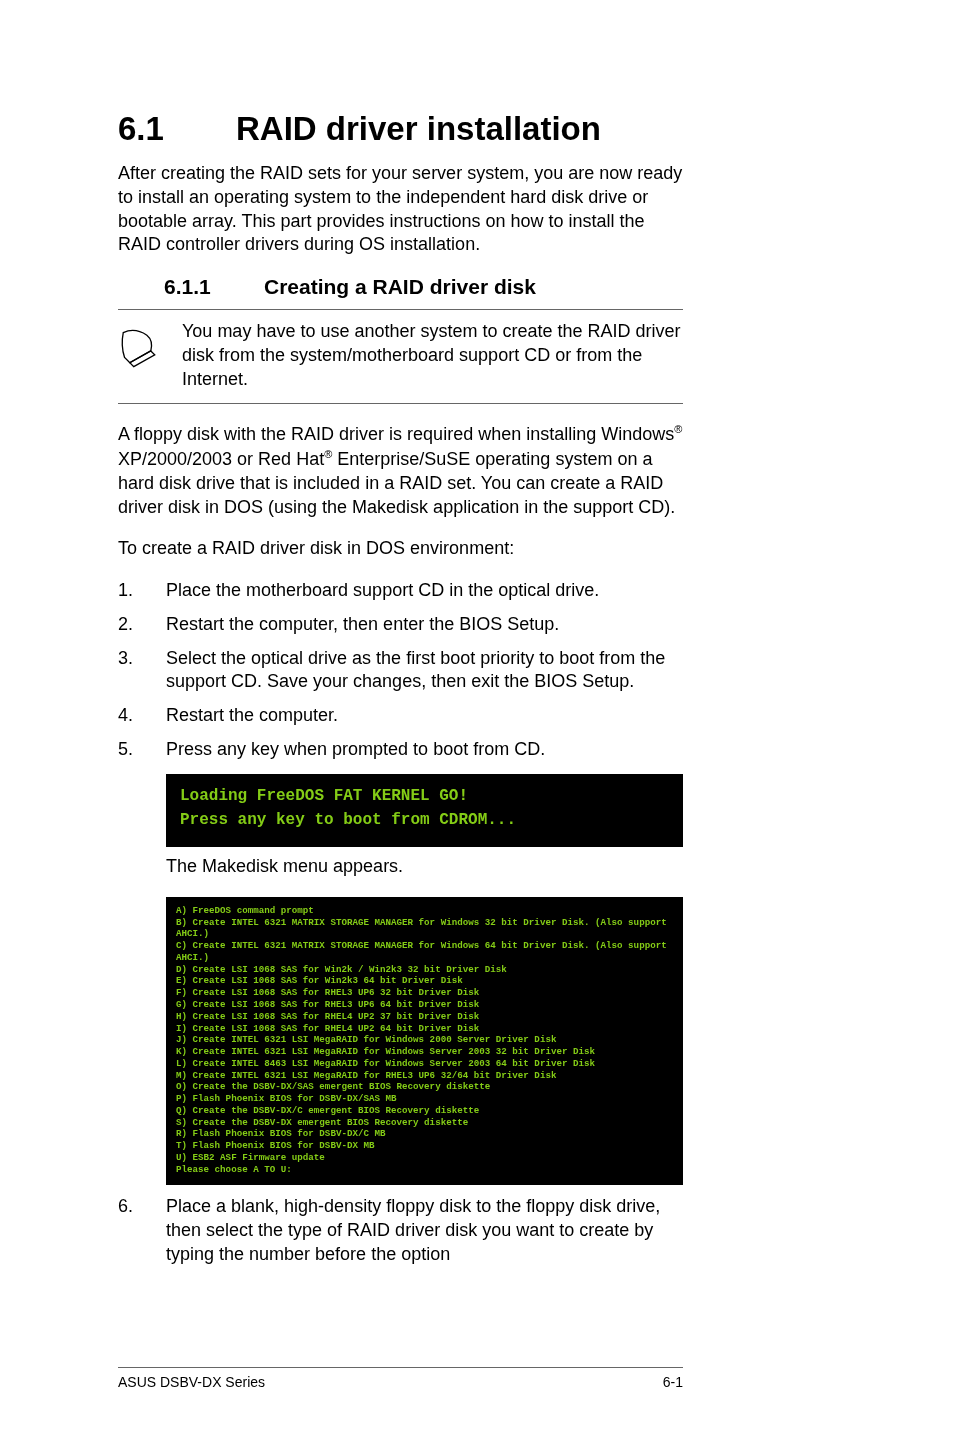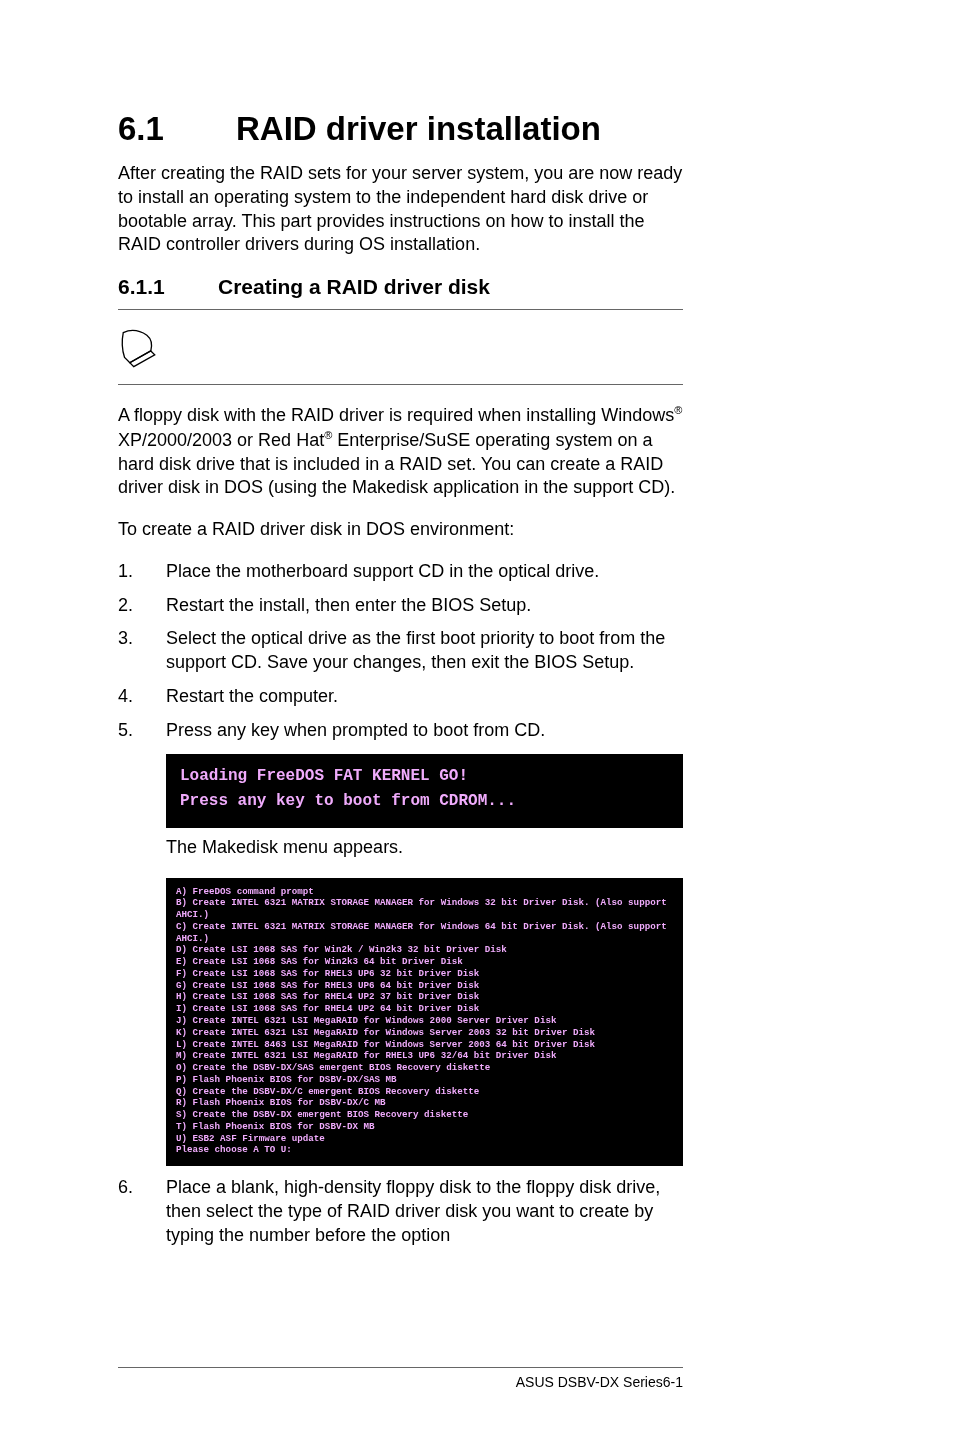--- a/index.html
+++ b/index.html
@@ -2,33 +2,33 @@
 <html><head>
 <meta charset="utf-8">
 <style>
   * { margin: 0; padding: 0; box-sizing: border-box; }
   html, body { width: 954px; height: 1438px; background: #fff; font-family: Arial, Helvetica, sans-serif; color: #000; }
   .page { padding: 110px 92px 40px 118px; }
   h1.section-title { font-size: 33px; font-weight: bold; margin-bottom: 14px; }
   h1.section-title .num { display: inline-block; width: 118px; }
   p.body { font-size: 18px; line-height: 1.32; margin-bottom: 18px; }
   h2.subsection { font-size: 21px; font-weight: bold; margin: 8px 0 10px 0; }
-  h2.subsection .num { display: inline-block; width: 100px; }
+  h2.subsection .num { display: inline-block; width: 100px; margin-left: 46px; }
   .note-row { display: flex; align-items: flex-start; border-top: 1px solid #666; border-bottom: 1px solid #666; padding: 10px 0 12px 0; margin-bottom: 18px; }
   .note-icon { width: 64px; flex: 0 0 64px; padding-top: 6px; }
   .note-icon svg { width: 42px; height: 42px; }
   .note-text { font-size: 18px; line-height: 1.32; }
   p.body sup { font-size: 11px; vertical-align: super; }
   ol.steps { list-style: none; margin: 0 0 12px 0; }
   ol.steps li { display: flex; font-size: 18px; line-height: 1.32; margin-bottom: 10px; }
   ol.steps li .n { width: 48px; flex: 0 0 48px; }
-  .term-box { background: #000; color: #f0abfc; font-family: "Courier New", monospace; font-weight: bold; font-size: 16px; padding: 10px 14px 14px 14px; margin: 6px 0 8px 48px; line-height: 1.55; }
+  .term-box { background: #000; color: #84cc16; font-family: "Courier New", monospace; font-weight: bold; font-size: 16px; padding: 10px 14px 14px 14px; margin: 6px 0 8px 48px; line-height: 1.55; }
   .term-box.small { font-size: 9.2px; font-weight: bold; line-height: 1.28; padding: 8px 2px 10px 10px; }
   p.caption { font-size: 18px; line-height: 1.32; margin: 6px 0 18px 48px; }
-  .footer { position: absolute; left: 118px; right: 92px; bottom: 48px; border-top: 1px solid #666; padding-top: 6px; display: flex; justify-content: flex-end; font-size: 14px; }
+  .footer { position: absolute; left: 118px; right: 92px; bottom: 48px; border-top: 1px solid #666; padding-top: 6px; display: flex; justify-content: space-between; font-size: 14px; }
   .page-wrap { position: relative; width: 775px; height: 1438px; }
 </style>
 </head>
 <body>
 <div class="page-wrap">
 <div class="page">
 
 <h1 class="section-title">
   <span class="num">6.1</span><span>RAID driver installation</span>
 </h1>
@@ -39,36 +39,37 @@
   <span class="num">6.1.1</span><span>Creating a RAID driver disk</span>
 </h2>
 
 <div class="note-row">
   <div class="note-icon">
     <svg viewBox="0 0 64 64">
       <path d="M8 10 Q26 2 44 14 Q54 22 50 38 L18 56 L10 48 Q4 30 8 10 Z" fill="none" stroke="#000" stroke-width="2"></path>
       <path d="M50 38 L56 44 L24 62 L18 56 Z" fill="none" stroke="#000" stroke-width="2"></path>
     </svg>
   </div>
+  <div class="note-text">You may have to use another system to create the RAID driver disk from the system/motherboard support CD or from the Internet.</div>
 </div>
 
 <p class="body">
   <span>A floppy disk with the RAID driver is required when installing Windows</span><sup>®</sup><span> XP/2000/2003 or Red Hat</span><sup>®</sup><span> Enterprise/SuSE operating system on a hard disk drive that is included in a RAID set. You can create a RAID driver disk in DOS (using the Makedisk application in the support CD).</span>
 </p>
 
 <p class="body">To create a RAID driver disk in DOS environment:</p>
 
 <ol class="steps">
   <li>
           <span class="n">1.</span>
           <span>Place the motherboard support CD in the optical drive.</span>
         </li>
   <li>
           <span class="n">2.</span>
-          <span>Restart the install, then enter the BIOS Setup.</span>
+          <span>Restart the computer, then enter the BIOS Setup.</span>
         </li>
   <li>
           <span class="n">3.</span>
           <span>Select the optical drive as the first boot priority to boot from the support CD. Save your changes, then exit the BIOS Setup.</span>
         </li>
   <li>
           <span class="n">4.</span>
           <span>Restart the computer.</span>
         </li>
   <li>
@@ -94,22 +95,22 @@
   <div>G)   Create LSI 1068 SAS for RHEL3 UP6 64 bit Driver Disk</div>
   <div>H)   Create LSI 1068 SAS for RHEL4 UP2 37 bit Driver Disk</div>
   <div>I)   Create LSI 1068 SAS for RHEL4 UP2 64 bit Driver Disk</div>
   <div>J)   Create INTEL 6321 LSI MegaRAID for Windows 2000 Server Driver Disk</div>
   <div>K)   Create INTEL 6321 LSI MegaRAID for Windows Server 2003 32 bit Driver Disk</div>
   <div>L)   Create INTEL 8463 LSI MegaRAID for Windows Server 2003 64 bit Driver Disk</div>
   <div>M)   Create INTEL 6321 LSI MegaRAID for RHEL3 UP6 32/64 bit Driver Disk</div>
   <div>O)   Create the DSBV-DX/SAS emergent BIOS Recovery diskette</div>
   <div>P)   Flash Phoenix BIOS for DSBV-DX/SAS MB</div>
   <div>Q)   Create the DSBV-DX/C emergent BIOS Recovery diskette</div>
+  <div>S)   Create the DSBV-DX emergent BIOS Recovery diskette</div>
   <div>R)   Flash Phoenix BIOS for DSBV-DX/C MB</div>
-  <div>S)   Create the DSBV-DX emergent BIOS Recovery diskette</div>
   <div>T)   Flash Phoenix BIOS for DSBV-DX MB</div>
   <div>U)   ESB2 ASF Firmware update</div>
   <div></div>
   <div>Please choose A TO U:</div>
 </div>
 
 <ol class="steps" style="margin-top:10px">
   <li>
           <span class="n">6.</span>
           <span>Place a blank, high-density floppy disk to the floppy disk drive, then select the type of RAID driver disk you want to create by typing the number before the option</span>

